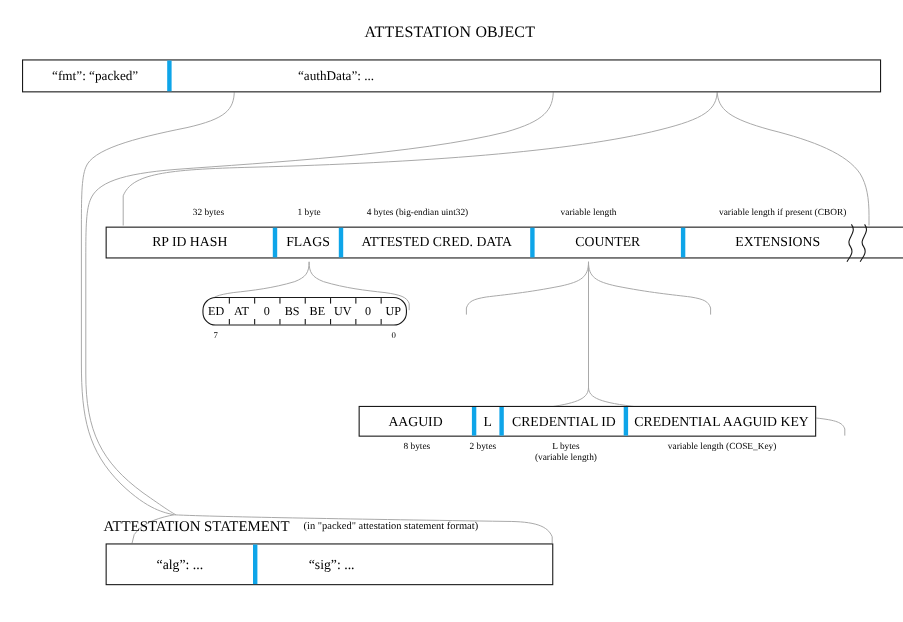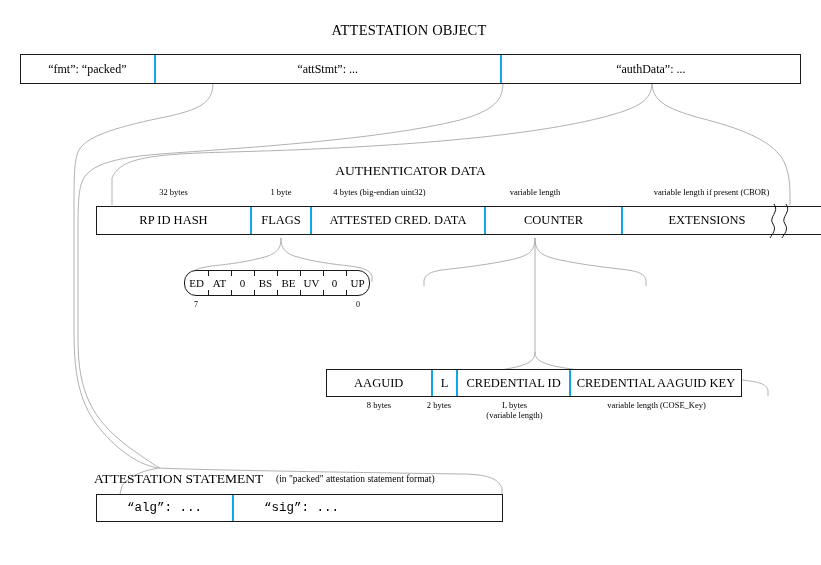--- a/index.html
+++ b/index.html
@@ -39,37 +39,37 @@
     display: flex;
     border: 1px solid #1a1a1a;
     box-sizing: border-box;
     background: #ffffff;
   }
   .cell {
     display: flex;
     align-items: center;
     justify-content: center;
     box-sizing: border-box;
-    border-right: 2px solid #0ea5e9;
+    border-right: 4px solid #0ea5e9;
     font-size: 12.5px;
     white-space: nowrap;
     overflow: hidden;
   }
   .cell:last-child { border-right: none; }
 
   .row-top { height: 30px; }
   .row-top .cell { font-size: 12px; }
 
   .row-auth { height: 29px; }
   .row-auth .cell { font-size: 12.5px; }
 
   .row-cred { height: 28px; }
   .row-cred .cell { font-size: 12.5px; }
 
-  .row-stmt { height: 28px; font-family: Liberation Mono, monospace; }
+  .row-stmt { height: 38px; }
   .row-stmt .cell { font-size: 12.5px; }
 
   
   .size-label {
     position: absolute;
     font-size: 8.5px;
     text-align: center;
     white-space: nowrap;
     line-height: 1.15;
   }
@@ -144,27 +144,25 @@
       <path d="M 535 238 L 535 352"></path>
       <path d="M 535 352 C 535 362, 526 366, 500 370 C 440 378, 390 378, 356 380 C 338 382, 332 384, 330 390 L 330 396"></path>
       <path d="M 535 352 C 535 362, 546 366, 580 370 C 660 378, 710 378, 742 380 C 760 382, 766 384, 768 390 L 768 396"></path>
     </g>
   </svg>
 
   <div class="abs title" style="left:0; top:22px; width:818px;">ATTESTATION OBJECT</div>
 
   <div class="abs row row-top" style="left:20px; top:54px; width:781px;">
     <div class="cell" style="width:135px;">“fmt”: “packed”</div>
-    <div class="cell" style="width:347px;">“attStmt”: ...</div>
     <div class="cell" style="width:299px;">“authData”: ...</div>
   </div>
 
-  <div class="abs section-title" style="left:0; top:163px; width:821px; text-align:center;">AUTHENTICATOR DATA</div>
-
-  <div class="size-label" style="left:96px; top:188px; width:155px;">32 bytes</div>
+
+  <div class="size-label" style="left:112px; top:188px; width:155px;">32 bytes</div>
   <div class="size-label" style="left:251px; top:188px; width:60px;">1 byte</div>
   <div class="size-label" style="left:311px; top:188px; width:137px;">4 bytes (big-endian uint32)</div>
   <div class="size-label" style="left:448px; top:188px; width:174px;">variable length</div>
   <div class="size-label" style="left:622px; top:188px; width:179px;">variable length if present (CBOR)</div>
 
   <div class="abs row row-auth" style="left:96px; top:206px; width:790px;">
     <div class="cell" style="width:155px;">RP ID HASH</div>
     <div class="cell" style="width:60px;">FLAGS</div>
     <div class="cell" style="width:174px;">ATTESTED CRED. DATA</div>
     <div class="cell" style="width:137px;">COUNTER</div>

